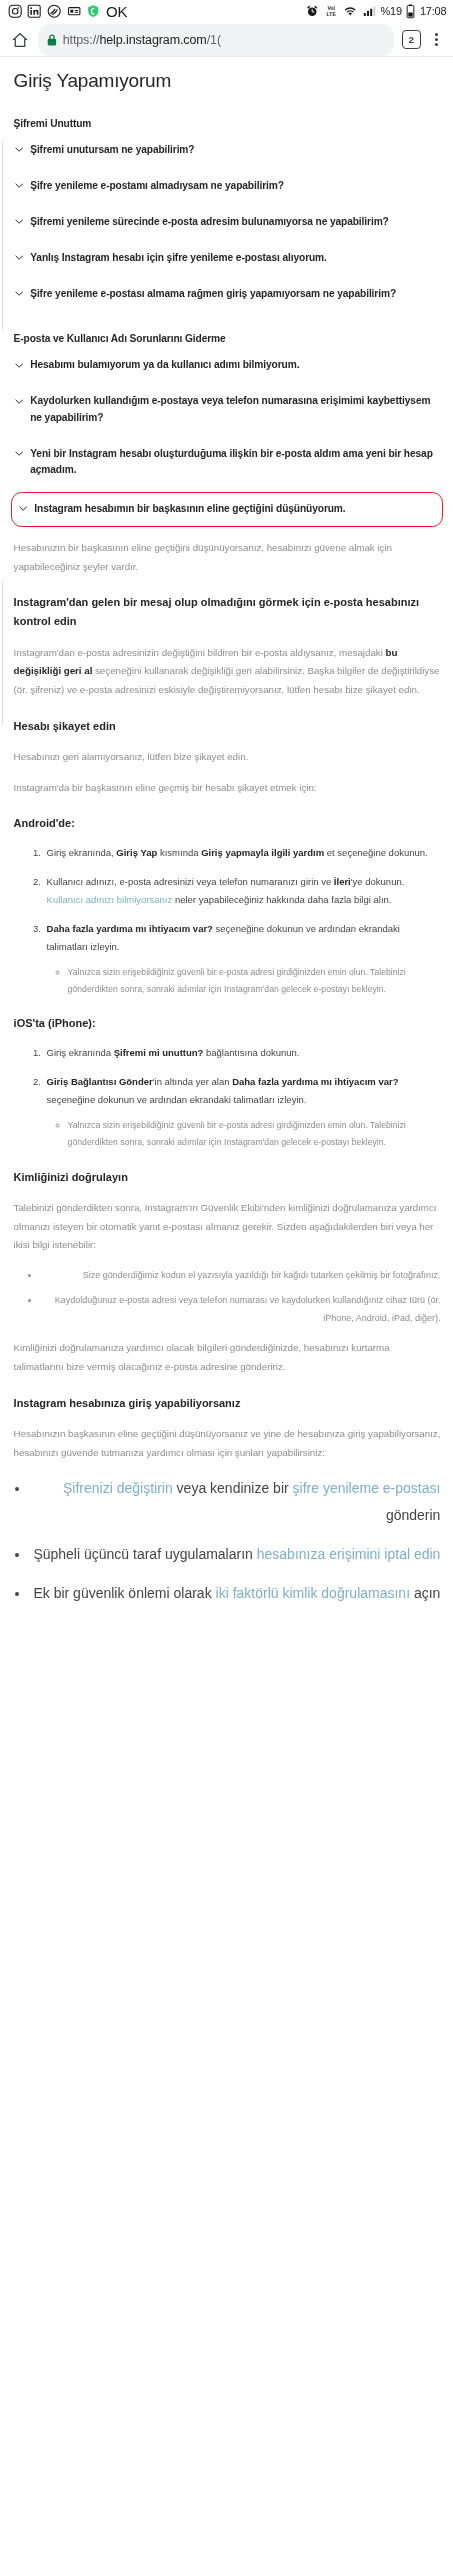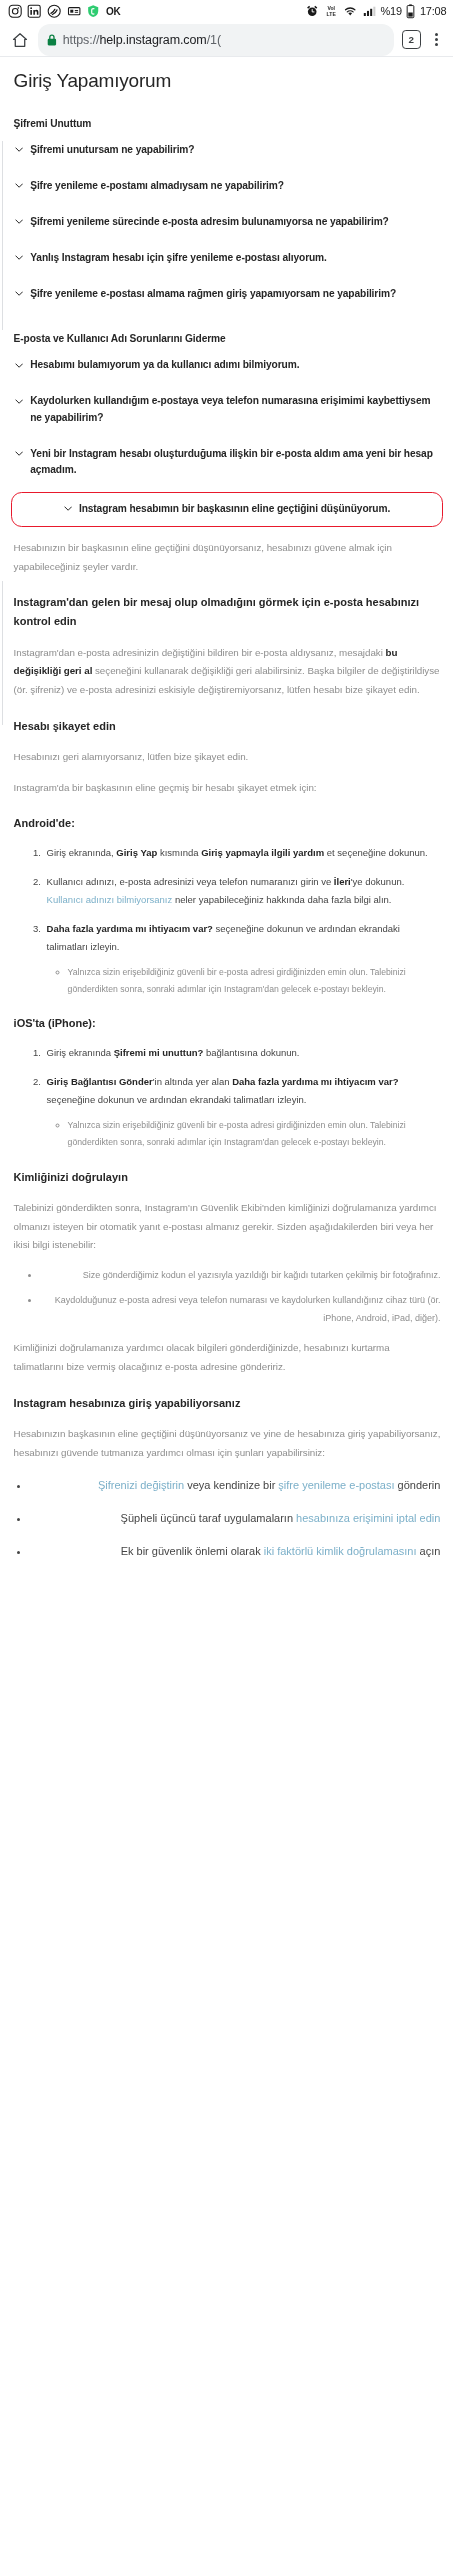--- a/index.html
+++ b/index.html
@@ -116,21 +116,20 @@
   }
   .acc .chev {
     flex: 0 0 8.3px;
     margin-top: 5.3px;
   }
   .acc.highlight {
     border: 1.5px solid #e8192c;
     border-radius: 10.6px;
     padding: 8.3px 7.6px 8.3px 7.6px;
     margin: 3px -3px;
-    justify-content: center;
   }
 
   p.body {
     font-size: 9.8px;
     color: #8e8e8e;
     line-height: 1.92;
     margin: 12px 0;
     letter-spacing: -0.04px;
   }
   p.body b, p.body strong { color: #262626; font-weight: 700; }
@@ -156,21 +155,21 @@
 
   ul.bullets {
     margin: 9px 0 9px 0;
     padding-left: 26px;
     font-size: 9px;
     color: #8e8e8e;
     line-height: 1.95;
     text-align: right;
   }
   ul.bullets > li { margin-bottom: 7.6px; }
-  ul.bullets.tight { padding-left: 16.6px; font-size: 11px; color: #454545; }
+  ul.bullets.tight { padding-left: 16.6px; font-size: 14px; color: #454545; }
   ul.bullets.tight > li { margin-bottom: 12px; }
 
   ul.nested {
     margin: 7.6px 0 0 0;
     padding-left: 21px;
     font-size: 8.7px;
     color: #8e8e8e;
     line-height: 1.95;
   }
   ul.nested > li { margin-bottom: 6px; }
@@ -200,21 +199,21 @@
     <svg class="appicon" viewBox="0 0 24 24">
       <rect x="2.5" y="6" width="19" height="12" rx="1.6" fill="none" stroke="#1a1a1a" stroke-width="1.8"></rect>
       <rect x="5.5" y="9.5" width="5" height="5" fill="#1a1a1a"></rect>
       <rect x="13" y="10" width="5.5" height="1.6" fill="#1a1a1a"></rect>
       <rect x="13" y="13" width="5.5" height="1.6" fill="#1a1a1a"></rect>
     </svg>
     <svg class="appicon" viewBox="0 0 24 24">
       <path d="M12 2.2 3.6 5.4v6.1c0 5.2 3.5 9.1 8.4 10.3 4.9-1.2 8.4-5.1 8.4-10.3V5.4z" fill="#2ecc71"></path>
       <path d="M12 6.6c-1.9 0-3.4 1.6-3.4 3.5v4.6c0 1.9 1.5 3.2 3.4 3.2 1.1 0 2-.4 2.6-1.1l-1.5-1.2c-.3.3-.7.4-1.1.4-.9 0-1.5-.6-1.5-1.4v-4.5c0-.9.6-1.5 1.5-1.5.4 0 .8.2 1.1.5l1.5-1.3c-.6-.7-1.5-1.2-2.6-1.2z" fill="#ffffff"></path>
     </svg>
-    <span class="sb-text" style="font-size:10px;font-weight:700;">OK</span>
+    <span class="sb-text" style="font-size:15px;font-weight:400;">OK</span>
   </div>
   <div class="sb-right">
     <svg class="appicon" viewBox="0 0 24 24">
       <circle cx="12" cy="13" r="7.2" fill="#1a1a1a"></circle>
       <path d="M3.5 6 7 3l1.6 2-3.4 3zM20.5 6 17 3l-1.6 2 3.4 3z" fill="#1a1a1a"></path>
       <path d="M12 9.2v4h3" stroke="#ffffff" stroke-width="1.6" fill="none" stroke-linecap="round"></path>
     </svg>
     <svg class="appicon" viewBox="0 0 24 24">
       <text x="12" y="10" font-size="8.5" text-anchor="middle" fill="#1a1a1a" font-family="Liberation Sans, sans-serif" font-weight="700">Vol</text>
       <text x="12" y="20" font-size="8.5" text-anchor="middle" fill="#1a1a1a" font-family="Liberation Sans, sans-serif" font-weight="700">LTE</text>

